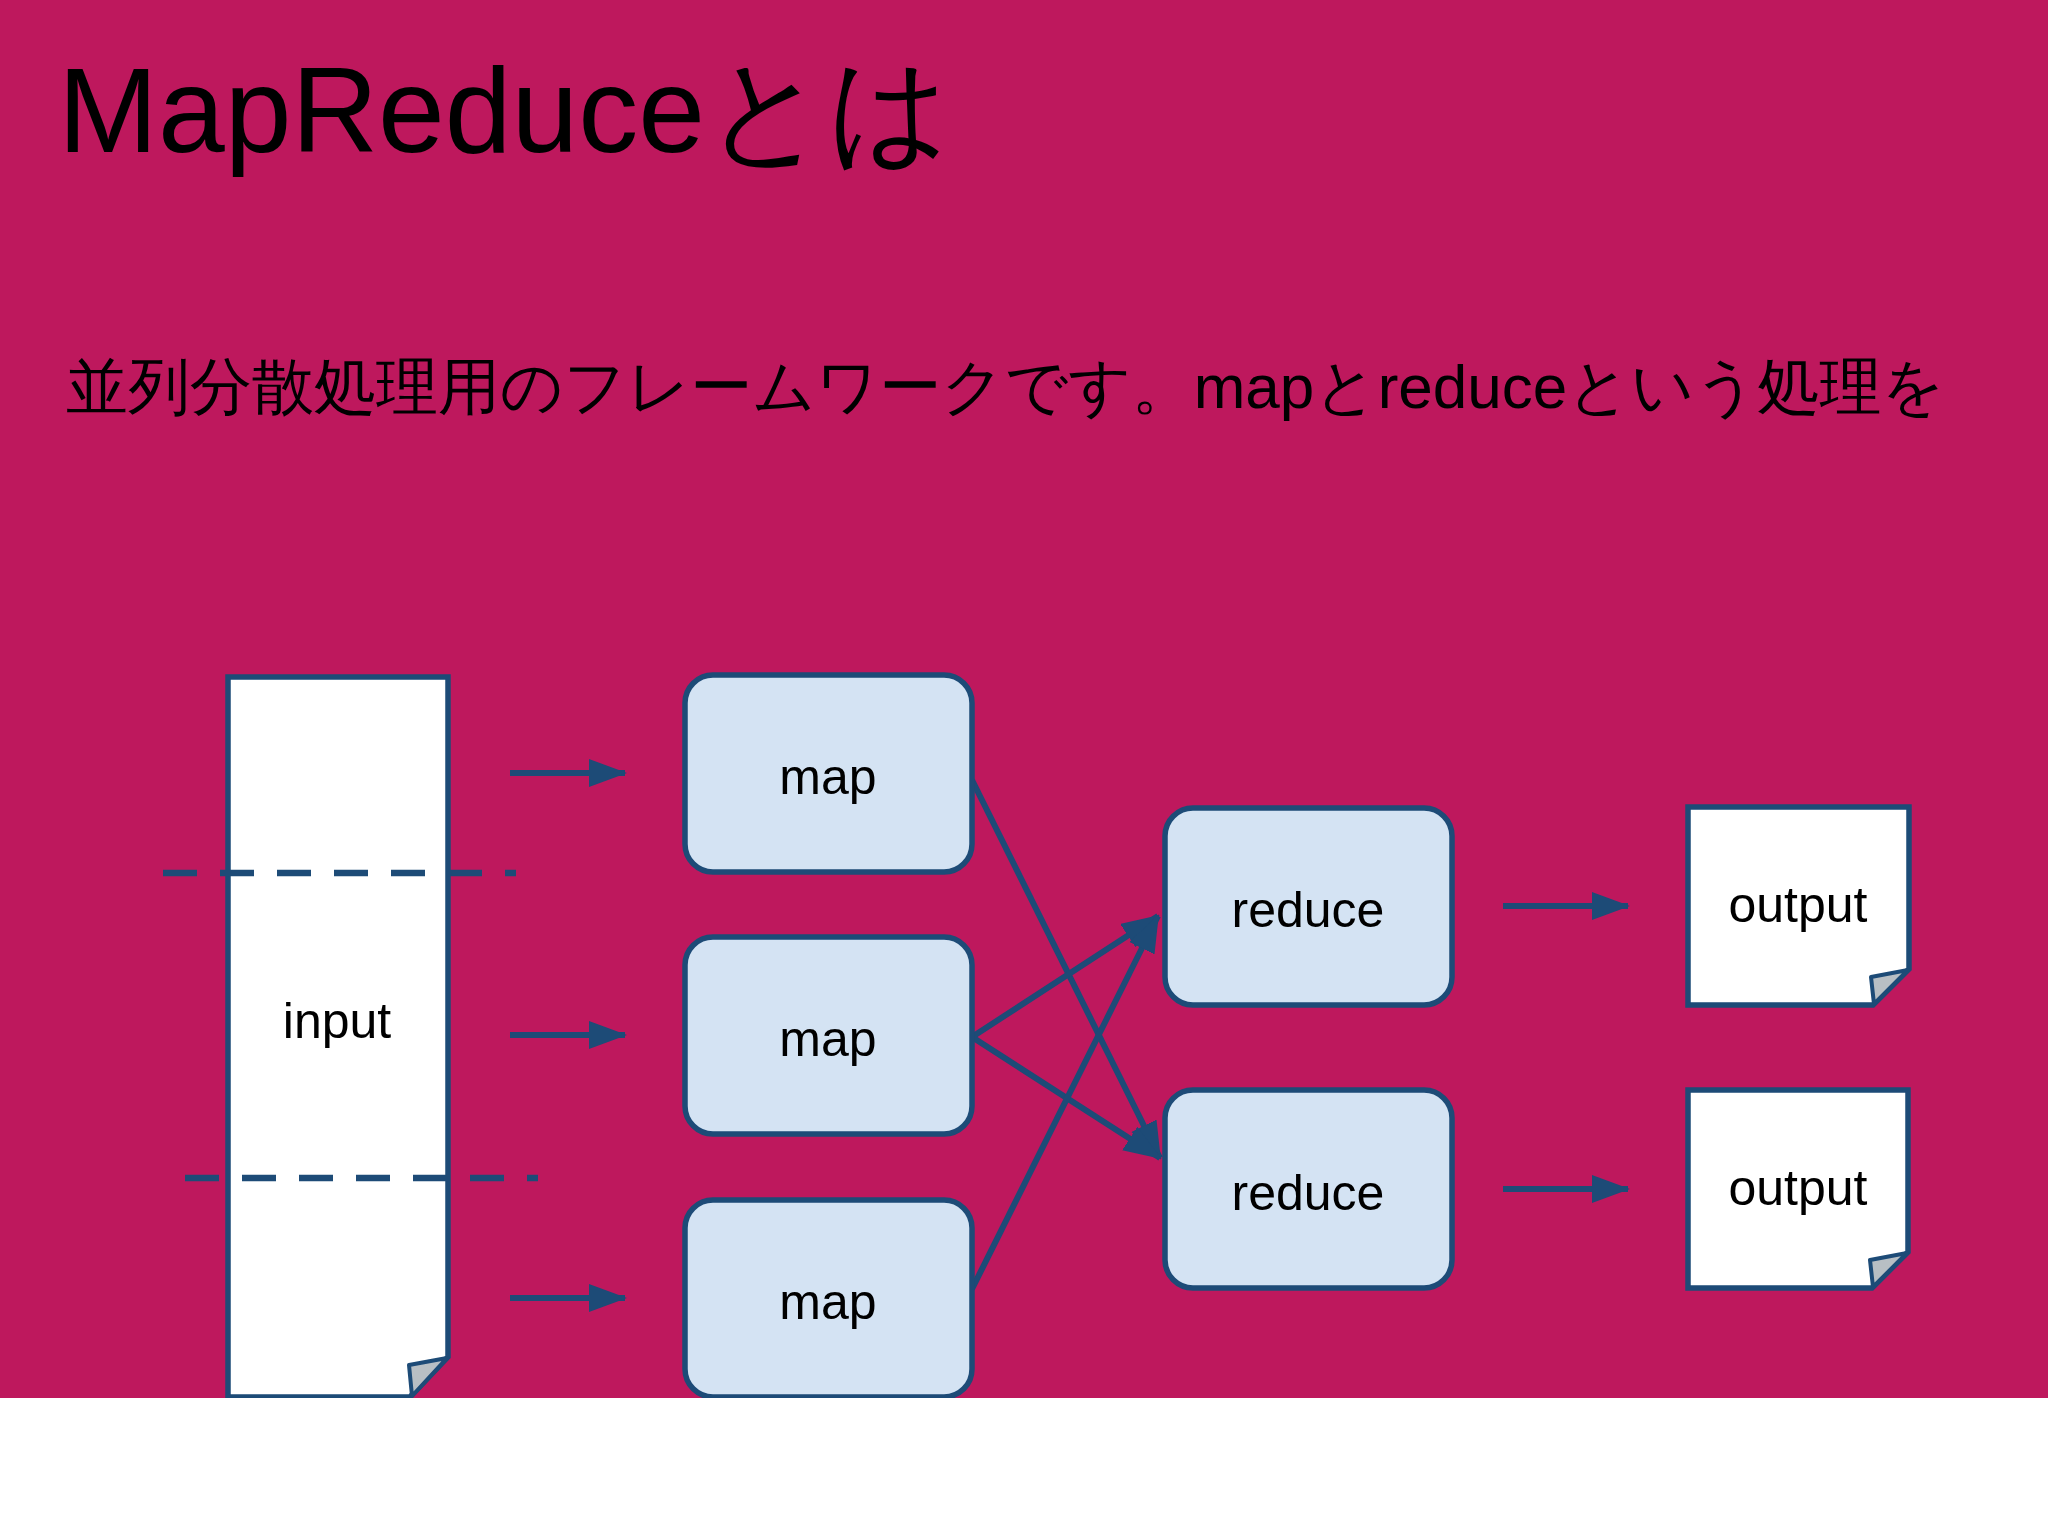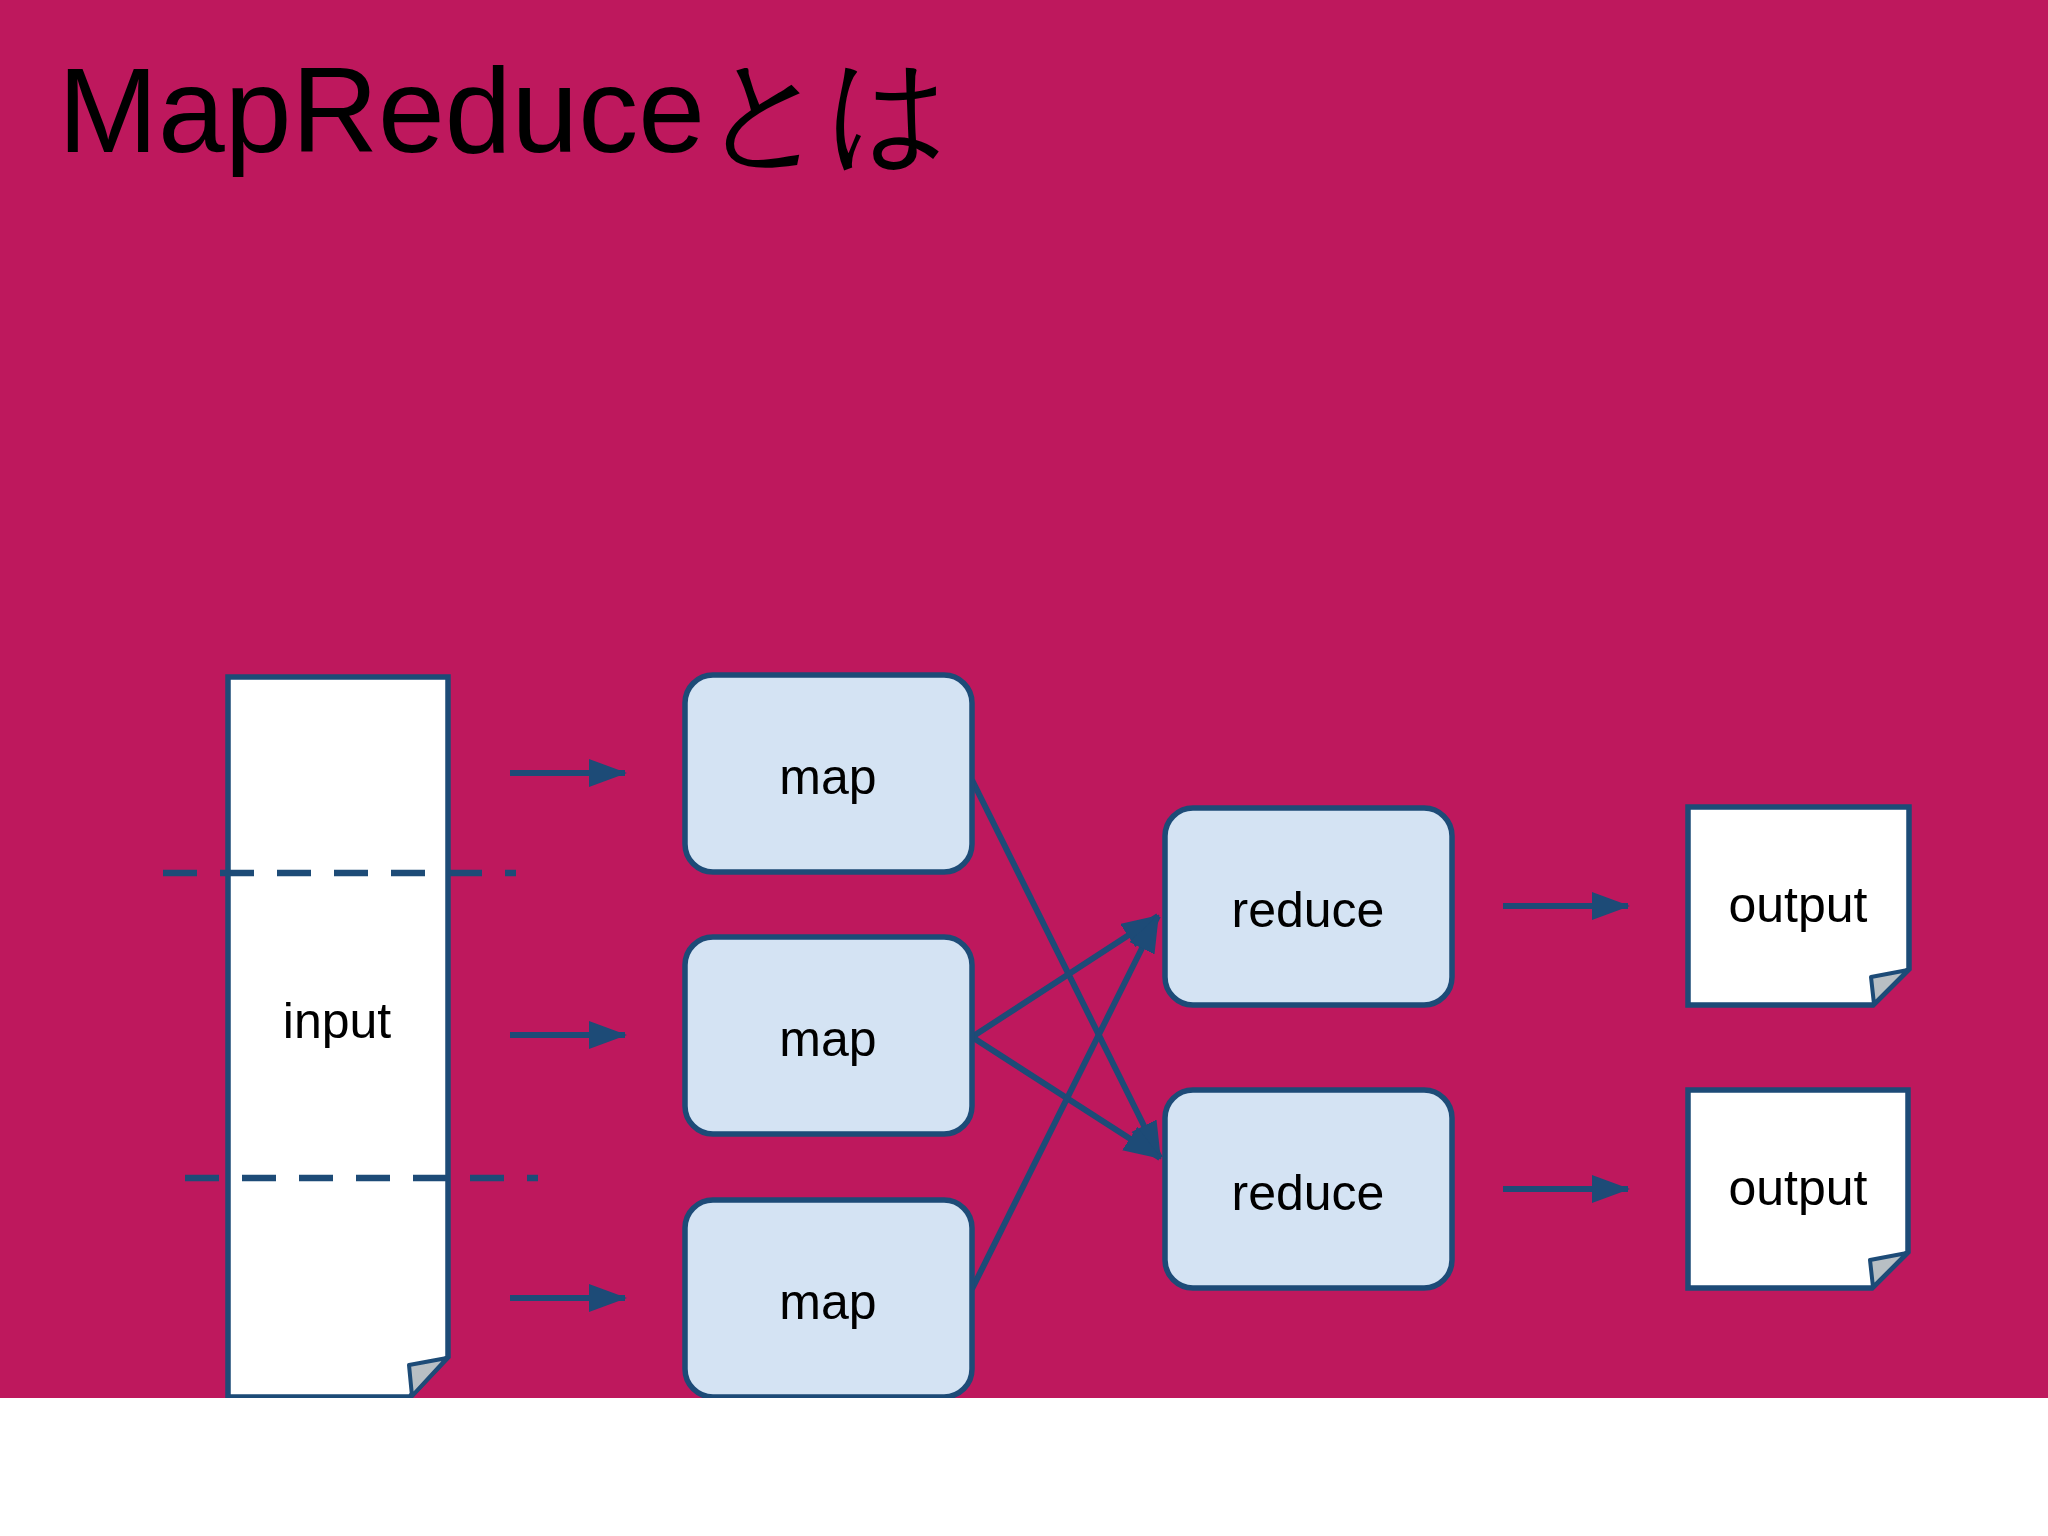--- a/index.html
+++ b/index.html
@@ -51,20 +51,21 @@
   }
 </style>
 </head>
 <body>
 
 <div id="slide">
 
   <div id="title">MapReduceとは</div>
 
   <div id="bodytext">
+    <div>並列分散処理用のフレームワークです。mapとreduceという処理を</div>
   </div>
 
   <svg id="diagram" width="2048" height="1536" viewBox="0 0 2048 1536">
     <defs>
       <marker id="ah" markerUnits="userSpaceOnUse" markerWidth="42" markerHeight="32" refX="36" refY="14" orient="auto">
         <path d="M0,0 L38,14 L0,28 Z" fill="#1d4b77"></path>
       </marker>
     </defs>
 
     <path class="doc" d="M228,677 H448 V1357 L410,1397 H228 Z" fill="#ffffff"></path>

